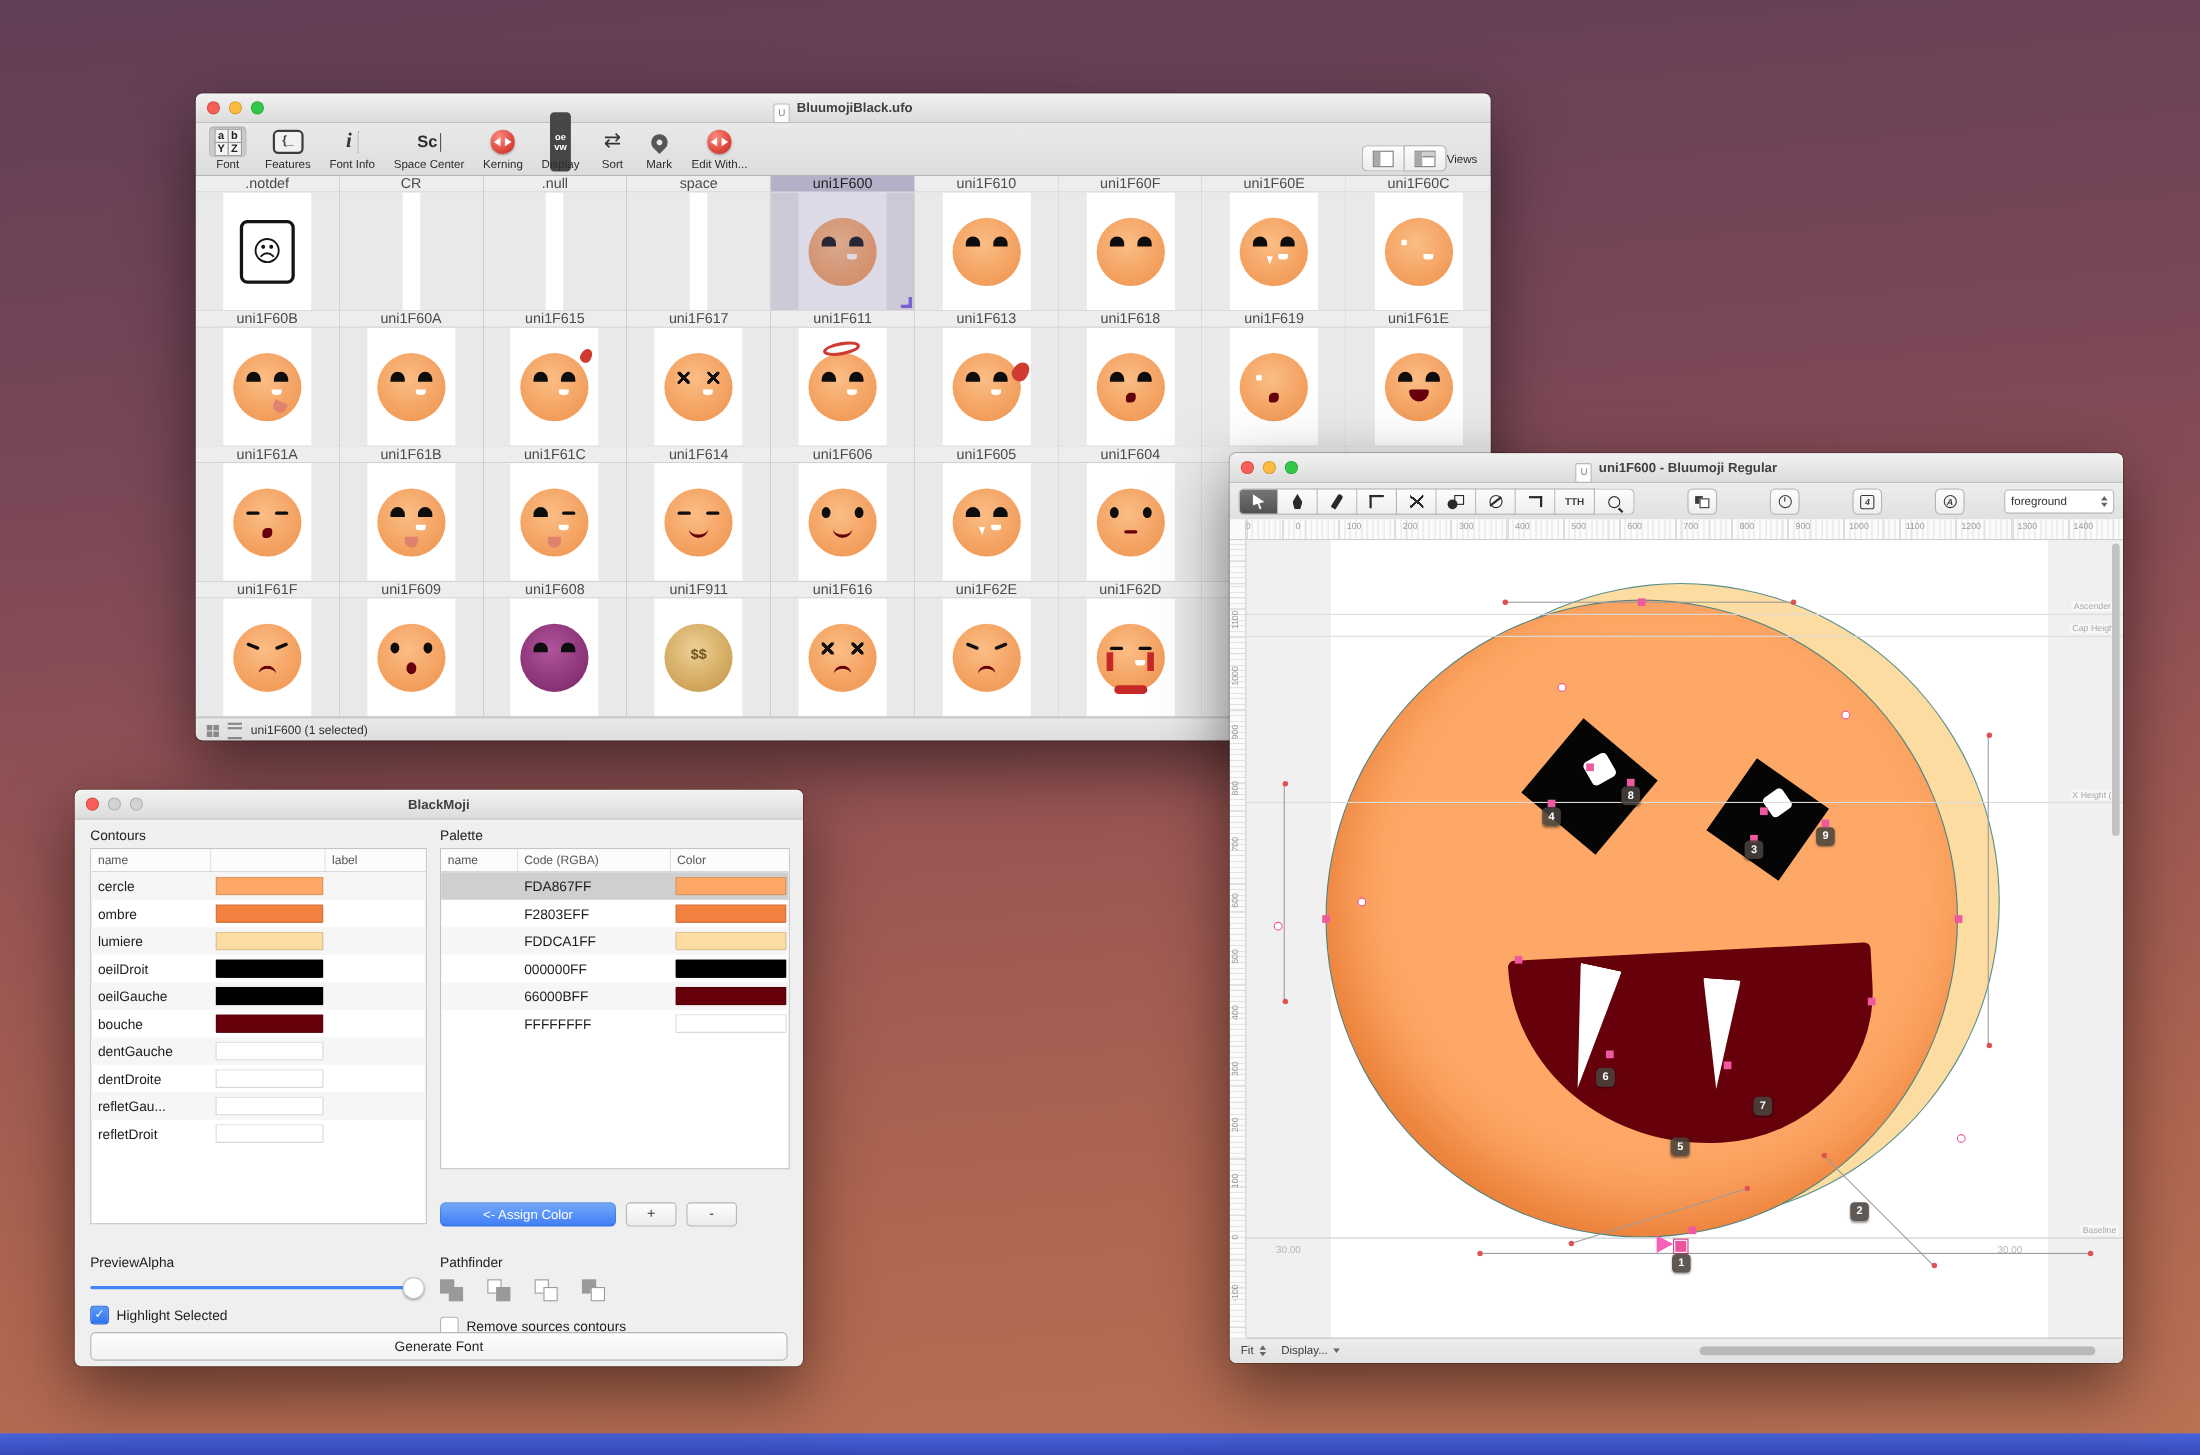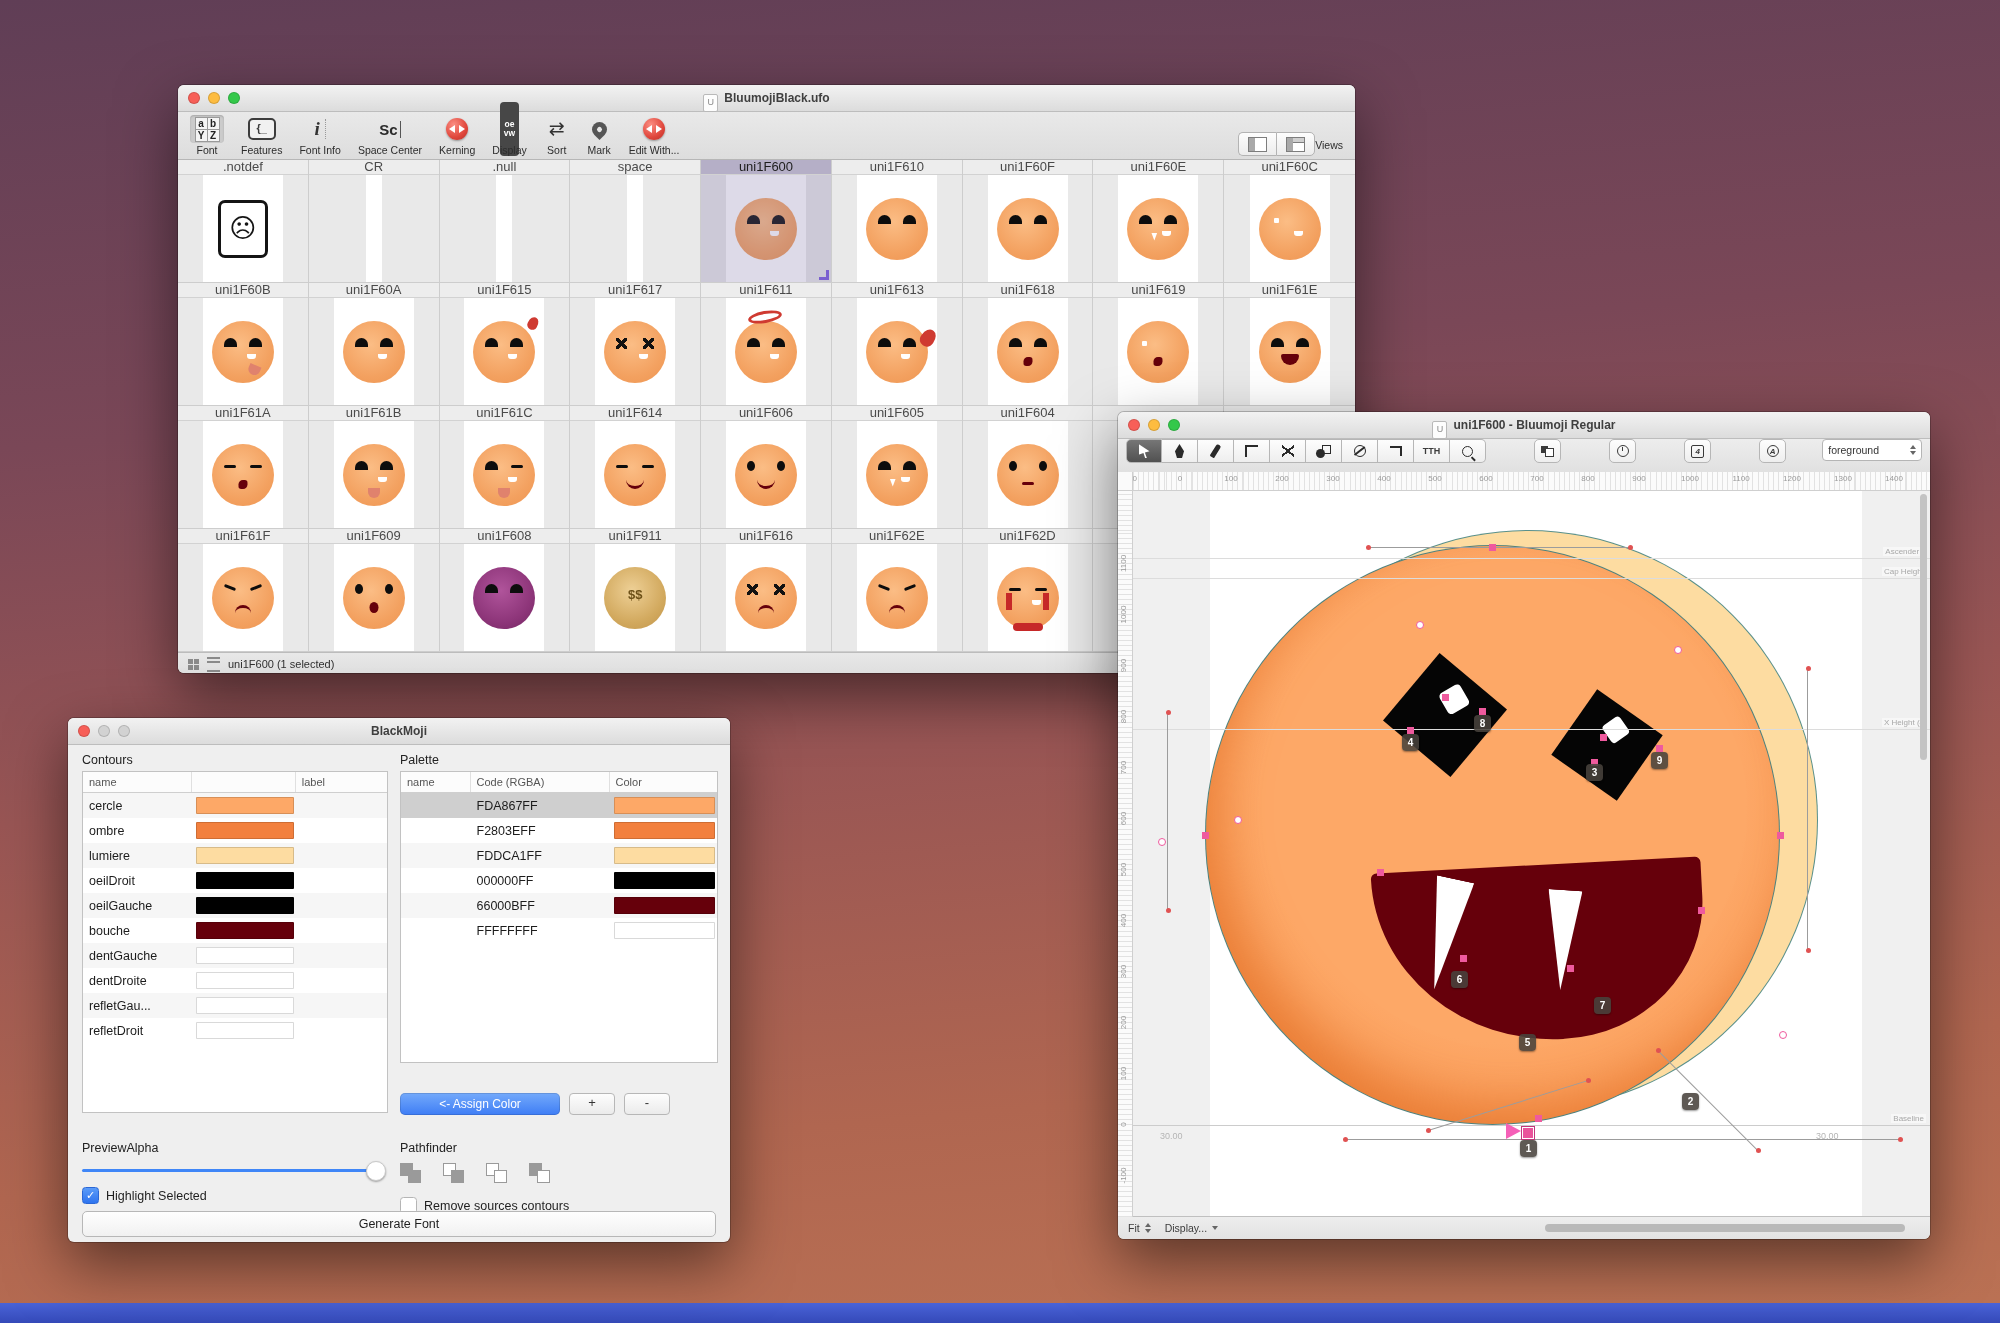--- a/index.html
+++ b/index.html
@@ -158,21 +158,21 @@
   .pf.p2 .a{background:#fff;border:1.5px solid #9a9a9a;box-sizing:border-box;}
   .pf.p3 .a{background:#fff;border:1.5px solid #9a9a9a;box-sizing:border-box;}
   .pf.p3 .b{background:#fff;border:1.5px solid #9a9a9a;box-sizing:border-box;}
   .pf.p4 .b{background:#fff;border:1.5px solid #9a9a9a;box-sizing:border-box;}
   .btn-generate{position:absolute;height:24px;background:linear-gradient(#fefefe,#f1f1f1);border:1px solid #b7b7b7;
     border-radius:5px;font-size:12.5px;color:#1e1e1e;display:flex;align-items:center;justify-content:center;}
 
   
   .ed-win{left:1118px;top:412px;width:812px;height:827px;z-index:3;}
   .ed-toolbar{height:34px;background:linear-gradient(#ededed,#e0e0e0);border-bottom:1px solid #b9b9b9;
-    display:flex;align-items:flex-start;padding:0 8px;gap:36px;}
+    display:flex;align-items:center;padding:0 8px;gap:36px;}
   .toolgroup{display:flex;}
   .tool{width:36px;height:24px;border:1px solid #b6b6b6;border-left:none;background:linear-gradient(#fdfdfd,#eee);
     display:flex;align-items:center;justify-content:center;font-size:9px;font-weight:bold;color:#3c3c3c;box-sizing:border-box;}
   .toolgroup .tool:first-child{border-left:1px solid #b6b6b6;border-radius:5px 0 0 5px;}
   .toolgroup .tool:last-child{border-radius:0 5px 5px 0;}
   .tool.sel{background:linear-gradient(#767676,#515151);color:#fff;}
   .tool.lone{border-left:1px solid #b6b6b6;border-radius:5px;margin-left:12px;width:34px;}
   .i-select{width:11px;height:14px;background:#1a1a1a;
     clip-path:polygon(0 0,100% 52%,58% 60%,76% 100%,60% 100%,45% 64%,0 76%);}
   .sel .i-select{background:#fff;}

